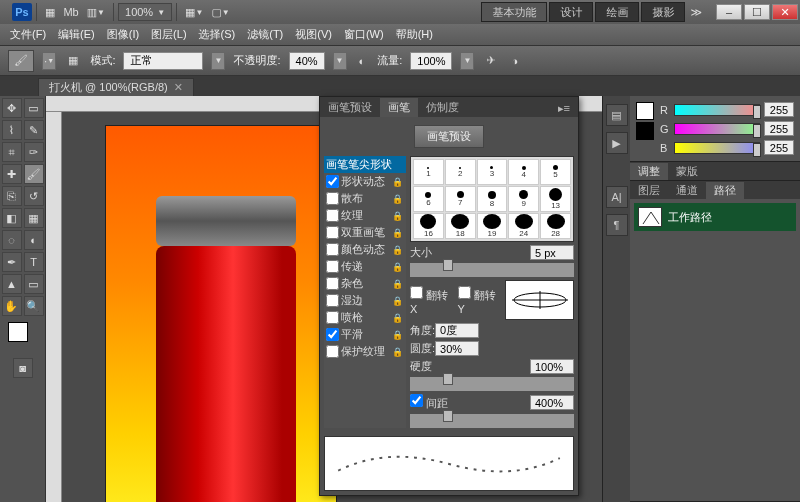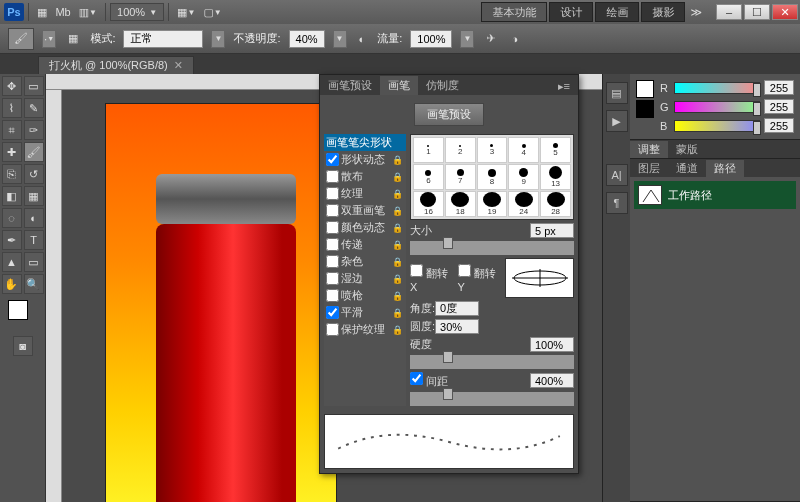--- a/index.html
+++ b/index.html
@@ -1,19 +1,19 @@
 <!DOCTYPE html>
 <html><head>
 <meta charset="utf-8">
 <style>
 *{box-sizing:border-box;margin:0;padding:0;font-family:"Microsoft YaHei",sans-serif;font-size:11px}
 body{background:#fff;overflow:hidden;width:800px;height:502px}
 .app{display:flex;flex-direction:column;height:502px;background:#525252}
 .titlebar{height:24px;background:linear-gradient(#6d6d6d,#595959);display:flex;align-items:center;padding:0 2px}
-.ps-logo{width:20px;height:18px;background:#0a3f8f;color:#6bb5ff;display:flex;align-items:center;justify-content:center;font-weight:bold;border-radius:2px;margin-left:2px}
+.ps-logo{width:20px;height:18px;background:#0a3f8f;color:#6bb5ff;display:flex;align-items:center;justify-content:center;font-weight:bold;border-radius:2px;margin-left:10px}
 .tb-sep{width:1px;height:18px;background:#444;margin:0 4px}
 .tb-btn{height:18px;padding:0 4px;display:flex;align-items:center;color:#ddd;cursor:pointer}
 .tb-select{height:18px;background:#5f5f5f;border:1px solid #444;color:#ddd;padding:0 6px;display:flex;align-items:center;gap:4px}
 .tb-spacer{flex:1}
 .workspace-tab{height:20px;padding:0 10px;background:#333;color:#ccc;border:1px solid #222;display:flex;align-items:center;margin:0 1px}
 .workspace-tab.active{background:#555}
 .win-btns{display:flex;margin-left:8px}
 .win-btn{width:26px;height:16px;background:linear-gradient(#eee,#ccc);border:1px solid #888;display:flex;align-items:center;justify-content:center;color:#333;margin-left:2px}
 .win-btn.close{background:linear-gradient(#e77,#c33);color:#fff}
 .menubar{height:22px;background:linear-gradient(#6d6d6d,#595959);display:flex;align-items:center;padding:0 4px;border-bottom:1px solid #333}
@@ -111,20 +111,31 @@
     <div class="workspace-tab">绘画</div>
     <div class="workspace-tab">摄影</div>
     <div class="tb-btn">≫</div>
     <div class="win-btns">
       <div class="win-btn">–</div>
       <div class="win-btn">☐</div>
       <div class="win-btn close">✕</div>
     </div>
   </div>
 
+  <div class="menubar">
+    <div class="menu-item">文件(F)</div>
+    <div class="menu-item">编辑(E)</div>
+    <div class="menu-item">图像(I)</div>
+    <div class="menu-item">图层(L)</div>
+    <div class="menu-item">选择(S)</div>
+    <div class="menu-item">滤镜(T)</div>
+    <div class="menu-item">视图(V)</div>
+    <div class="menu-item">窗口(W)</div>
+    <div class="menu-item">帮助(H)</div>
+  </div>
 
   <div class="optbar">
     <div class="tool active" style="width:26px;height:22px">🖌</div>
     <div class="opt-drop">·<span class="caret" style="font-size:7px">▼</span></div>
     <div class="tb-btn">▦</div>
     <span class="opt-label">模式:</span>
     <div class="opt-field" style="width:80px">正常</div>
     <div class="opt-drop">
         <span class="caret">▼</span>
       </div>

